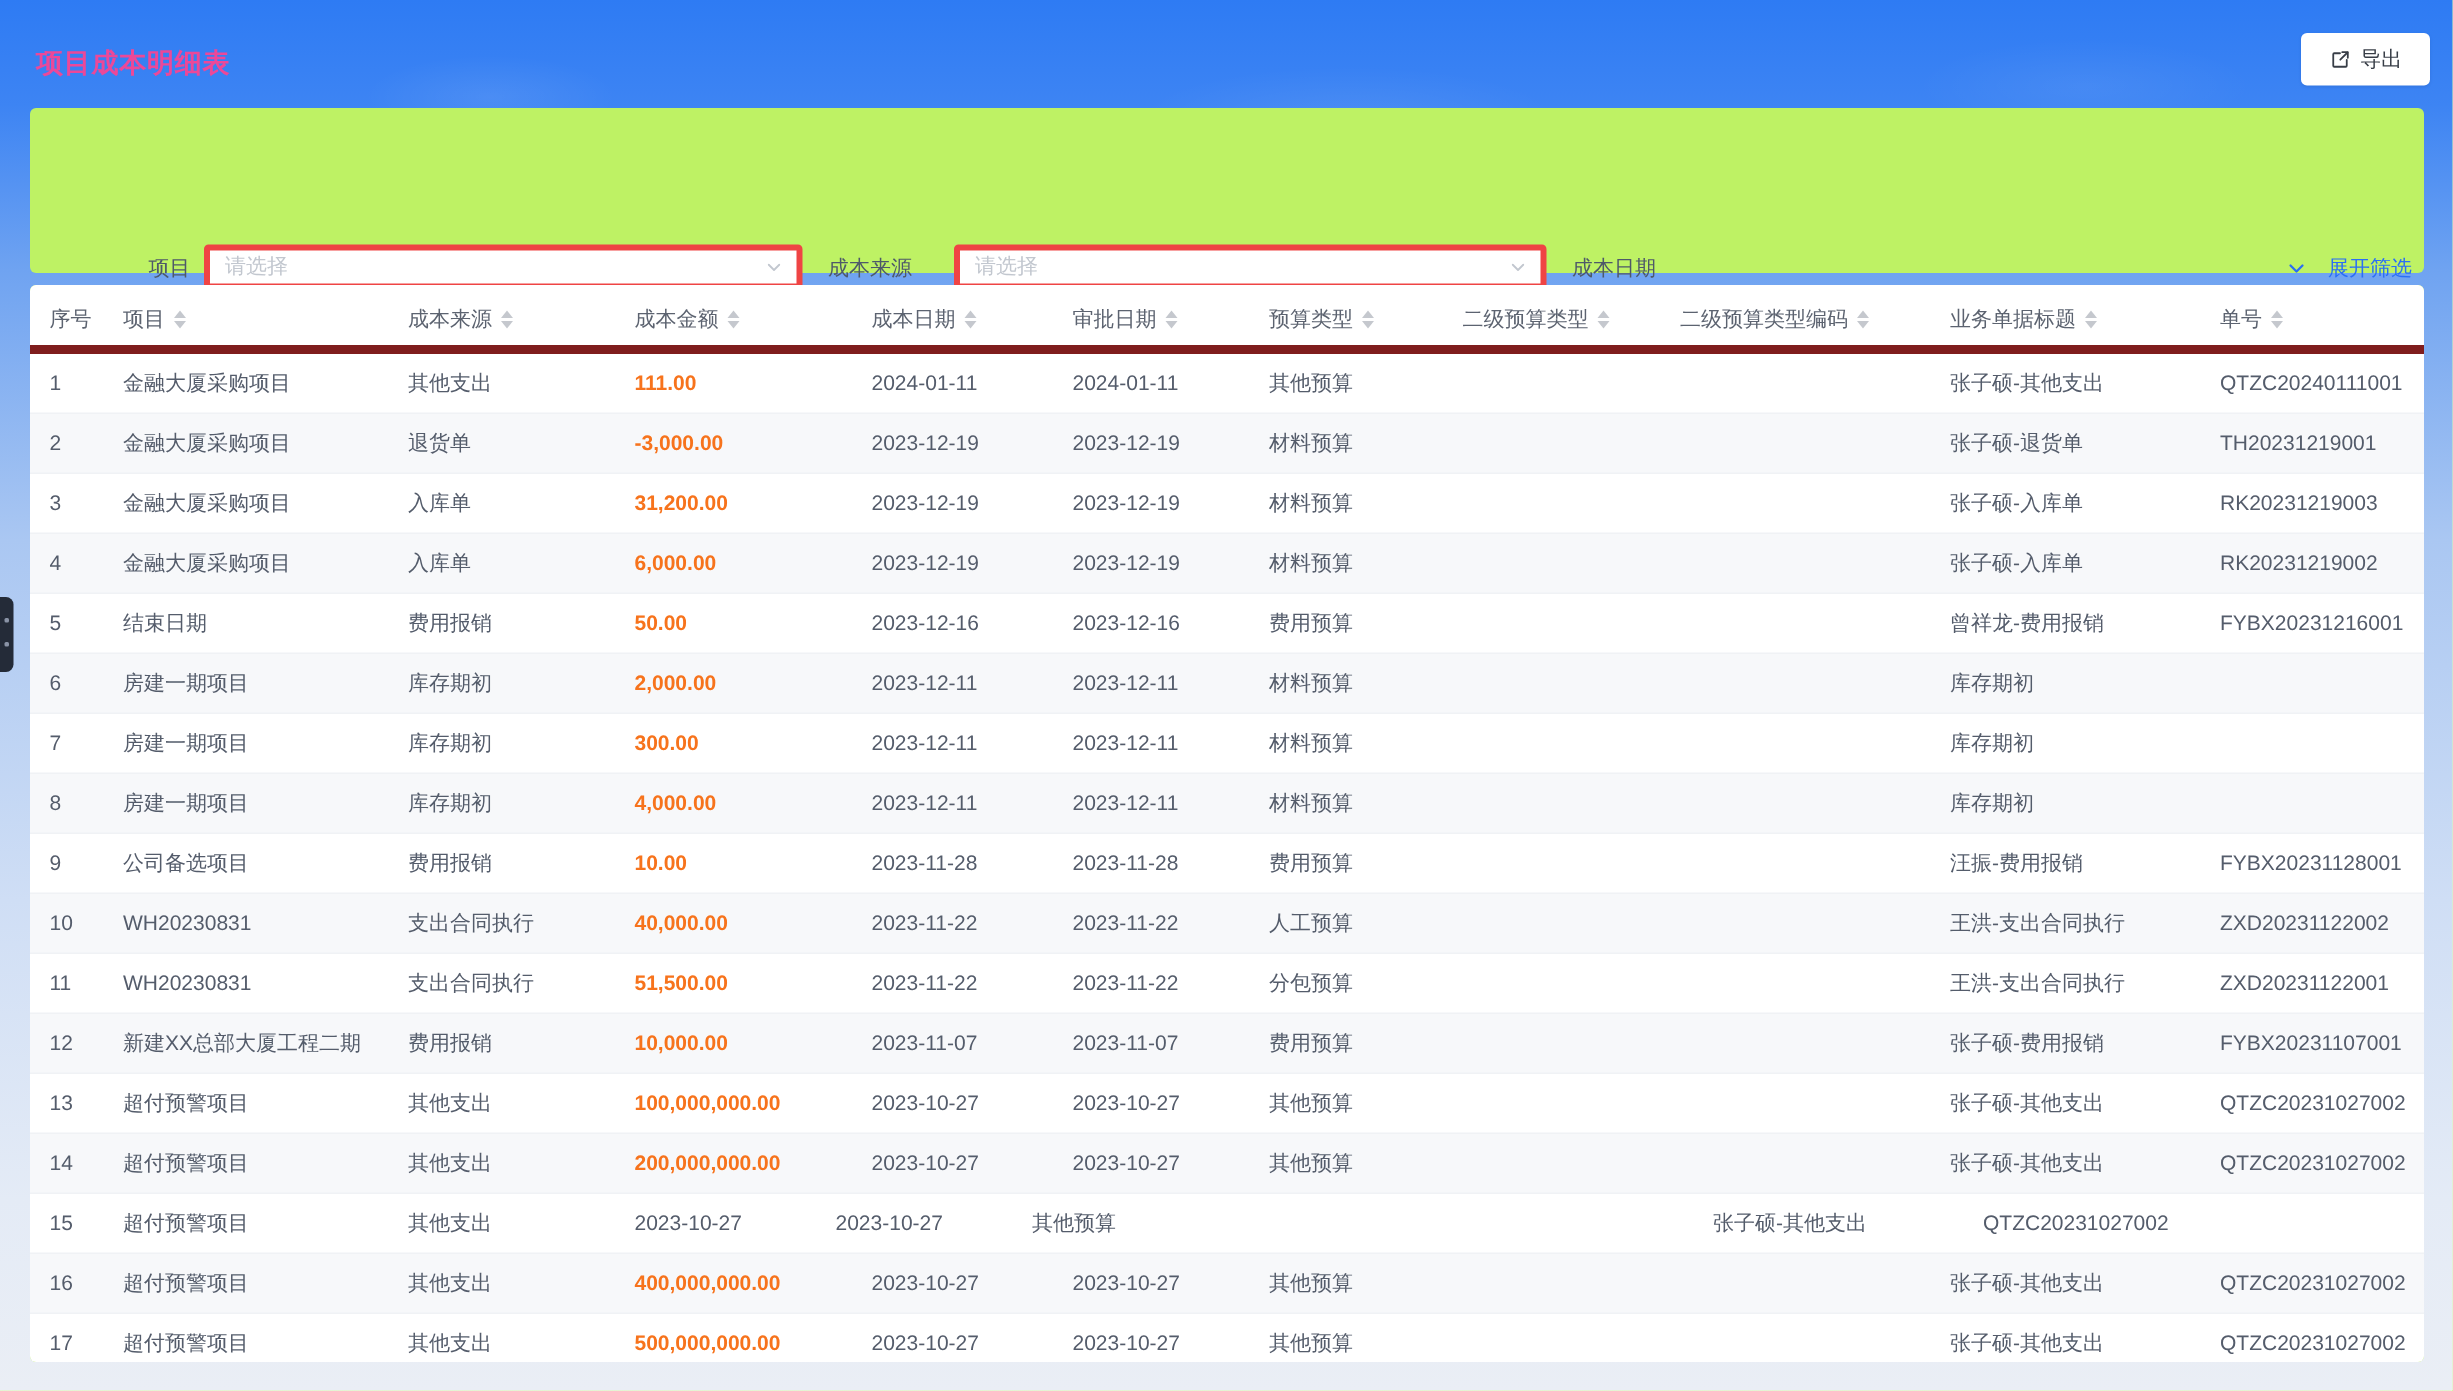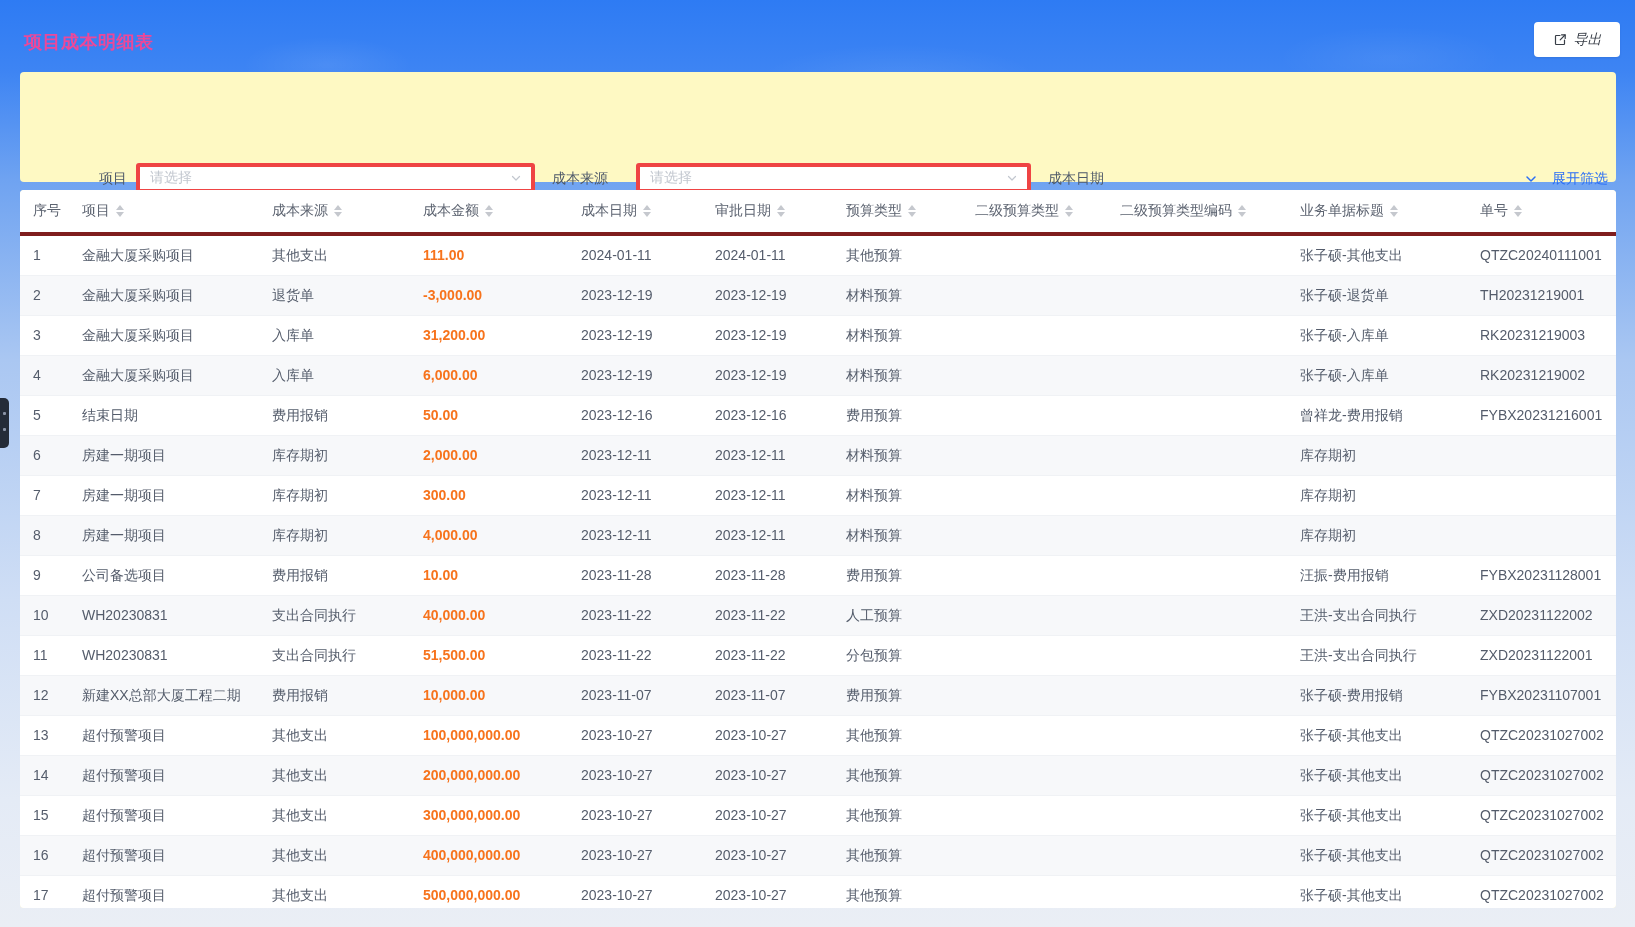--- a/index.html
+++ b/index.html
@@ -14,22 +14,22 @@
     background:
       radial-gradient(120px 40px at 20% 90%, rgba(255,255,255,.08), transparent 70%),
       radial-gradient(200px 50px at 55% 110%, rgba(255,255,255,.07), transparent 70%),
       radial-gradient(160px 45px at 85% 80%, rgba(255,255,255,.06), transparent 70%);
   }
   .page-title { position:absolute; left:24px; top:30px; color:#ec4899;
     font-size:18px; font-weight:bold; letter-spacing:.5px; }
   .export-btn { position:absolute; left:1534px; top:22px; width:86px; height:35px;
     background:#ffffff; border-radius:4px; display:flex; align-items:center;
     justify-content:center; gap:7px; font-size:14px; color:#383e47; cursor:pointer;
-    box-shadow:0 1px 2px rgba(20,60,140,.18);font-style:italic; }
-  .panel { position:absolute; left:20px; width:1596px; background:#fef9c3;
+    box-shadow:0 1px 2px rgba(20,60,140,.18); }
+  .panel { position:absolute; left:20px; width:1596px; background:#bef264;
     border-radius:4px; }
   .filter-panel { top:72px; height:110px; }
   .table-panel { top:190px; height:718px; overflow:hidden; }
 
   .f-label { position:absolute; font-size:14px; color:#4e5969; text-align:right;
     top:98px; line-height:16px; }
   .lbl-project { left:20px; width:87px; }
   .lbl-source { left:500px; width:88px; }
   .lbl-date { left:1000px; width:84px; }
   .select-box { position:absolute; top:91px; height:30px; background:#fff;
@@ -45,22 +45,22 @@
   .date-range .ph { color:#c2c7cf; font-size:14px; flex:1; text-align:center; }
   .date-sep { color:#4e5969; font-size:14px; font-weight:bold; padding:0 6px; }
   .expand-link { position:absolute; left:1505px; top:98px; display:flex;
     align-items:center; gap:15px; color:#2a6ef5; font-size:14px; cursor:pointer; }
   .search-btn { position:absolute; left:21px; top:134px; width:240px; height:32px;
     background:#4080ff; border:none; border-radius:3px; color:#fff; font-size:14px;
     cursor:pointer; font-family:inherit; }
   .clear-link { position:absolute; left:283px; top:142px; color:#2f6cf6;
     font-size:14px; cursor:pointer; }
 
-  .thead { display:flex; height:46px; align-items:center;
-    border-bottom:4px solid #7f1d1d; background:#fff; }
+  .thead { display:flex; height:46px; align-items:flex-start;
+    border-bottom:6px solid #7f1d1d; background:#fff; }
   .th { display:flex; align-items:center; padding-left:13px; font-size:14px;
     color:#5c6370; white-space:nowrap; overflow:hidden; height:46px; }
   .sorter { display:inline-flex; flex-direction:column; margin-left:6px; gap:2px; }
   .sorter i { width:0; height:0; border-left:4px solid transparent;
     border-right:4px solid transparent; display:block; }
   .sorter .up { border-bottom:5px solid #c5c8ce; }
   .sorter .down { border-top:5px solid #c5c8ce; }
   .tbody .tr { display:flex; height:40px; border-bottom:1px solid #f0f2f5;
     background:#fff; }
   .tbody .tr.even { background:#f7f8fa; }
@@ -388,21 +388,20 @@
         <div class="td col6">其他预算</div>
         <div class="td col7"></div>
         <div class="td col8"></div>
         <div class="td col9">张子硕-其他支出</div>
         <div class="td col10">QTZC20231027002</div>
       </div>
       <div class="tr">
         <div class="td col0">15</div>
         <div class="td col1">超付预警项目</div>
         <div class="td col2">其他支出</div>
-        <div class="td col3 amount">300,000,000.00</div>
         <div class="td col4">2023-10-27</div>
         <div class="td col5">2023-10-27</div>
         <div class="td col6">其他预算</div>
         <div class="td col7"></div>
         <div class="td col8"></div>
         <div class="td col9">张子硕-其他支出</div>
         <div class="td col10">QTZC20231027002</div>
       </div>
       <div class="tr even">
         <div class="td col0">16</div>

